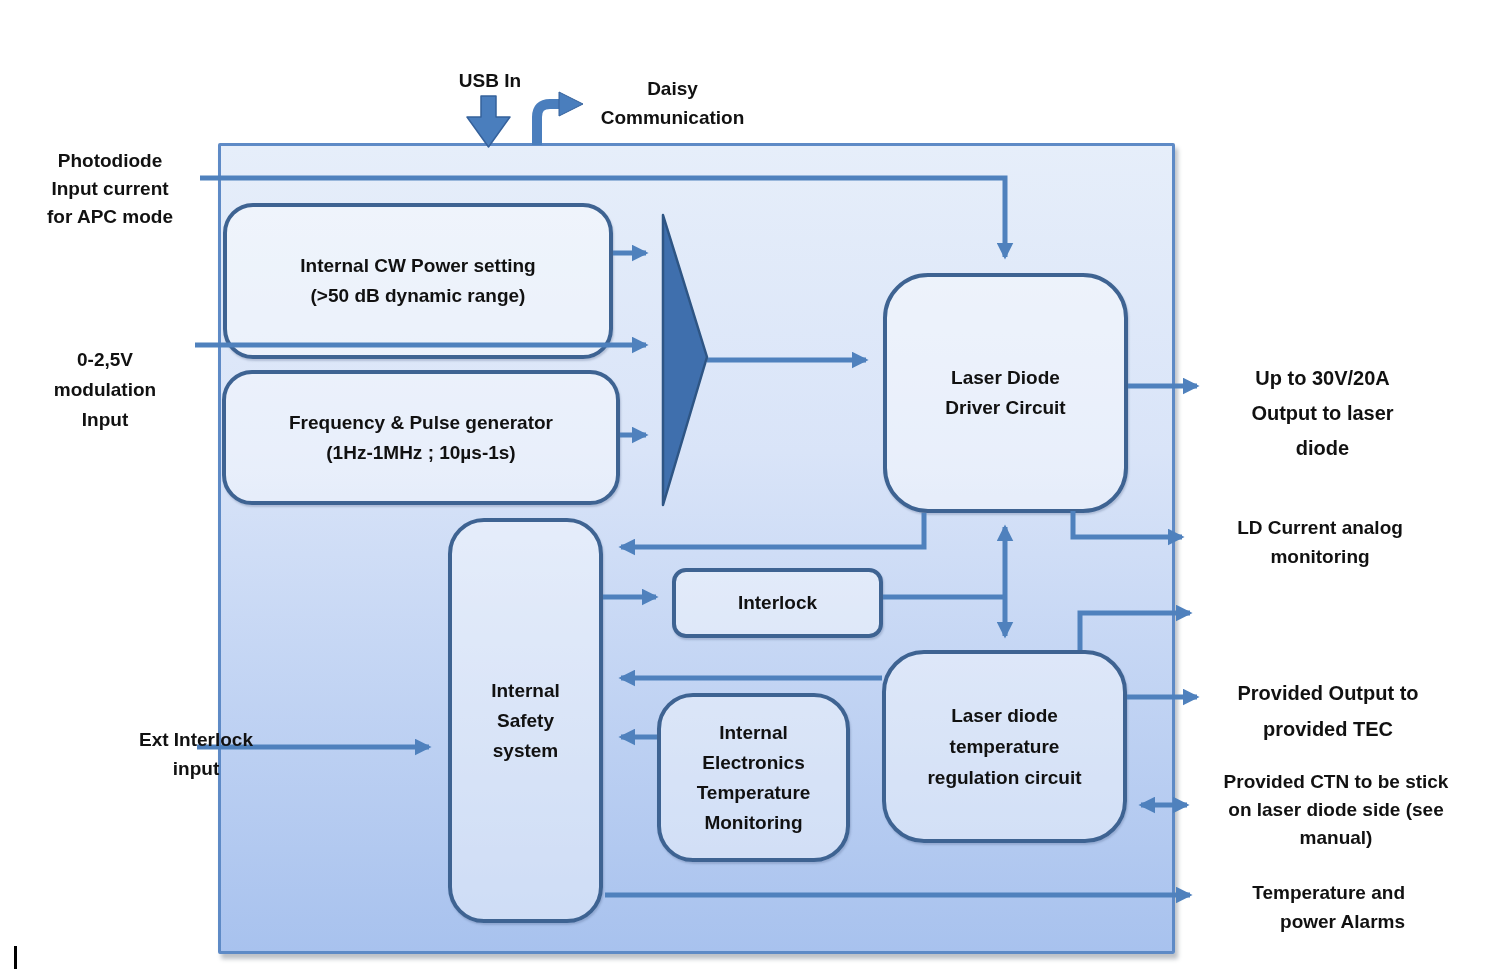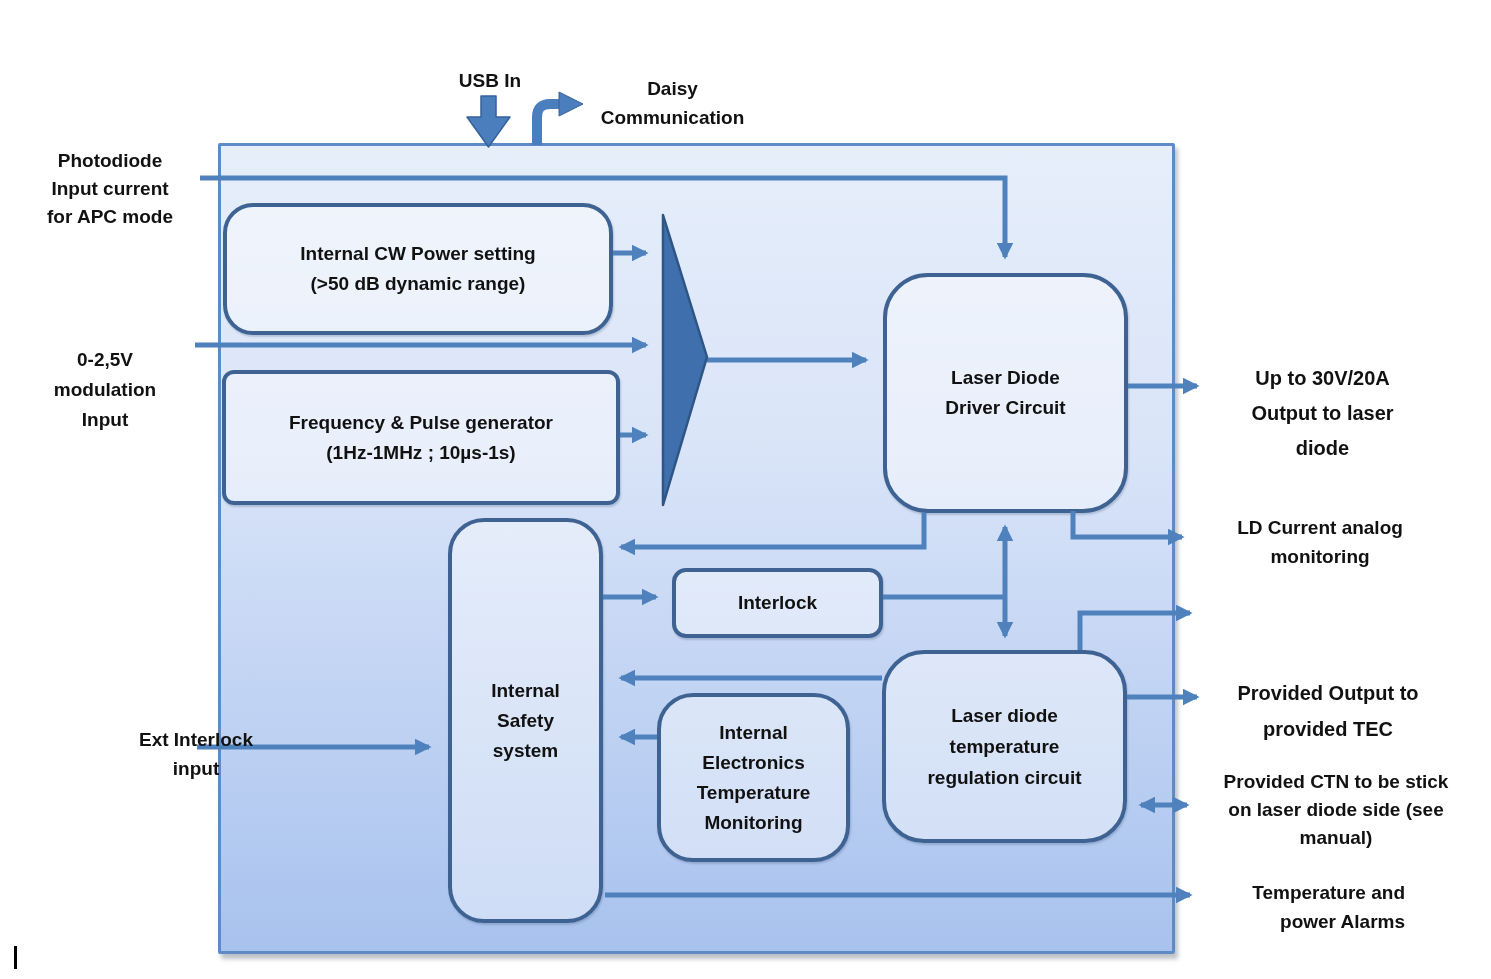--- a/index.html
+++ b/index.html
@@ -29,24 +29,24 @@
   }
   .lbl.big{font-size:20px;line-height:35px;}
 </style>
 </head>
 <body>
 
 <div class="canvas">
 
   <div class="system-box"></div>
 
-  <div class="blk" style="left:223px;top:203px;width:390px;height:132px;border-radius:30px;">Internal CW Power setting
+  <div class="blk" style="left:223px;top:203px;width:390px;height:156px;border-radius:30px;">Internal CW Power setting
 (&gt;50 dB dynamic range)</div>
 
-  <div class="blk" style="left:222px;top:370px;width:398px;height:135px;border-radius:12px;">Frequency &amp; Pulse generator
+  <div class="blk" style="left:222px;top:370px;width:398px;height:135px;border-radius:30px;">Frequency &amp; Pulse generator
 (1Hz-1MHz ; 10µs-1s)</div>
 
   <div class="blk" style="left:883px;top:273px;width:245px;height:240px;border-radius:45px;">Laser Diode
 Driver Circuit</div>
 
   <div class="blk" style="left:448px;top:518px;width:155px;height:405px;border-radius:36px;">Internal
 Safety
 system</div>
 
   <div class="blk" style="left:672px;top:568px;width:211px;height:70px;border-radius:14px;line-height:22px;">Interlock</div>

